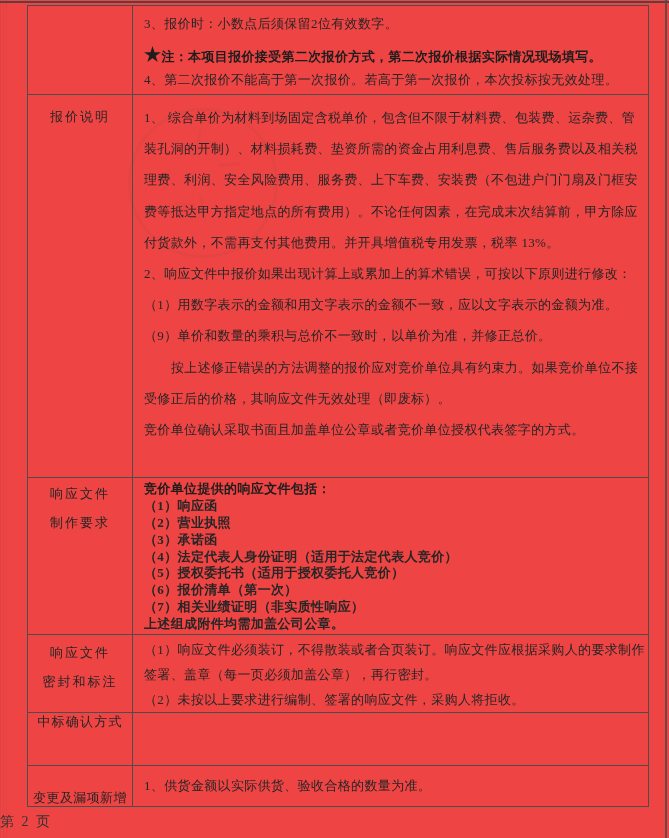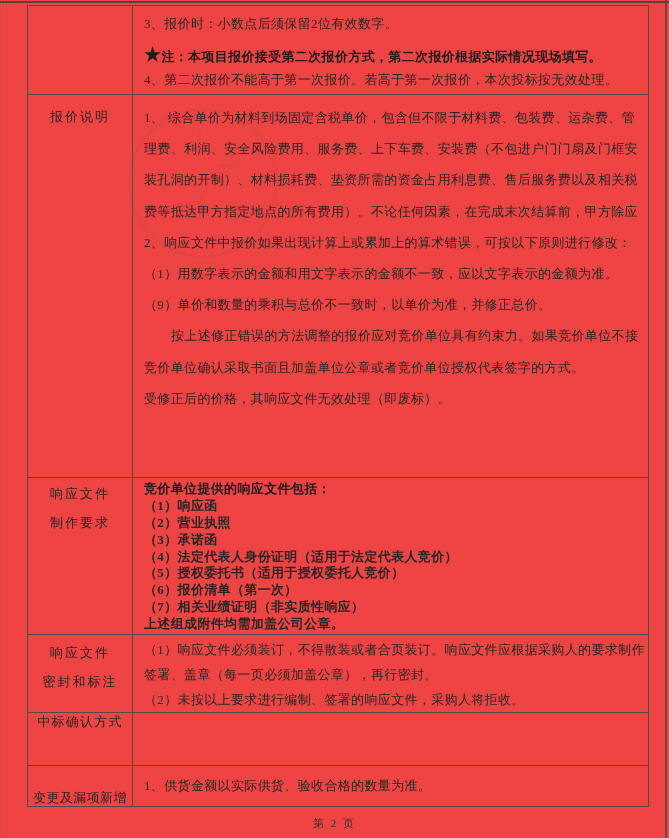--- a/index.html
+++ b/index.html
@@ -59,22 +59,22 @@
   .r3 .line{height:25px;line-height:25px;}
   .r3 .label-cell{padding-top:9px;row-gap:12px;}
   .r4{height:53px;}
   .r4 .content-cell{padding-top:2px;}
   .r4 .line{height:17.6px;line-height:17.6px;}
   .r4 .label-cell{justify-content:flex-start;letter-spacing:1.2px;}
   .r5 .content-cell{display:flex;flex-direction:column;justify-content:center;}
   .r5 .line{height:20px;line-height:20px;}
   .r5 .label-cell{justify-content:flex-end;letter-spacing:.4px;}
   
-  .footer{position:absolute;left:0;right:0;bottom:7px;text-align:center;
-    font-size:11px;letter-spacing:2px;color:#333;}
+  .footer{position:absolute;left:0;right:0;bottom:7px;text-align:left;
+    font-size:14px;letter-spacing:2px;color:#333;}
 </style>
 </head>
 <body>
 
 <div class="page">
   <div class="edge-top"></div>
   <div class="edge-right"></div>
   <div class="edge-left-noise"></div>
 
   <div class="stamp">
@@ -93,29 +93,30 @@
           <div class="line bold star star-line">★注：本项目报价接受第二次报价方式，第二次报价根据实际情况现场填写。</div>
           <div class="line">4、第二次报价不能高于第一次报价。若高于第一次报价，本次投标按无效处理。</div>
         </div>
       </div>
       <div class="row r1">
         <div class="label-cell">
           <div class="label-line">报价说明</div>
         </div>
         <div class="content-cell">
           <div class="line">1、 综合单价为材料到场固定含税单价，包含但不限于材料费、包装费、运杂费、管</div>
+          <div class="line">装孔洞的开制）、材料损耗费、垫资所需的资金占用利息费、售后服务费以及相关税</div>
           <div class="line">理费、利润、安全风险费用、服务费、上下车费、安装费（不包进户门门扇及门框安</div>
-          <div class="line">装孔洞的开制）、材料损耗费、垫资所需的资金占用利息费、售后服务费以及相关税</div>
           <div class="line">费等抵达甲方指定地点的所有费用）。不论任何因素，在完成末次结算前，甲方除应</div>
+          <div class="line">付货款外，不需再支付其他费用。并开具增值税专用发票，税率 13%。</div>
           <div class="line">2、响应文件中报价如果出现计算上或累加上的算术错误，可按以下原则进行修改：</div>
           <div class="line">（1）用数字表示的金额和用文字表示的金额不一致，应以文字表示的金额为准。</div>
           <div class="line">（9）单价和数量的乘积与总价不一致时，以单价为准，并修正总价。</div>
           <div class="line indent">按上述修正错误的方法调整的报价应对竞价单位具有约束力。如果竞价单位不接</div>
+          <div class="line">受修正后的价格，其响应文件无效处理（即废标）。</div>
           <div class="line">竞价单位确认采取书面且加盖单位公章或者竞价单位授权代表签字的方式。</div>
-          <div class="line">受修正后的价格，其响应文件无效处理（即废标）。</div>
         </div>
       </div>
       <div class="row r2">
         <div class="label-cell">
           <div class="label-line">响应文件</div>
           <div class="label-line">制作要求</div>
         </div>
         <div class="content-cell">
           <div class="line bold">竞价单位提供的响应文件包括：</div>
           <div class="line">（1）响应函</div>

